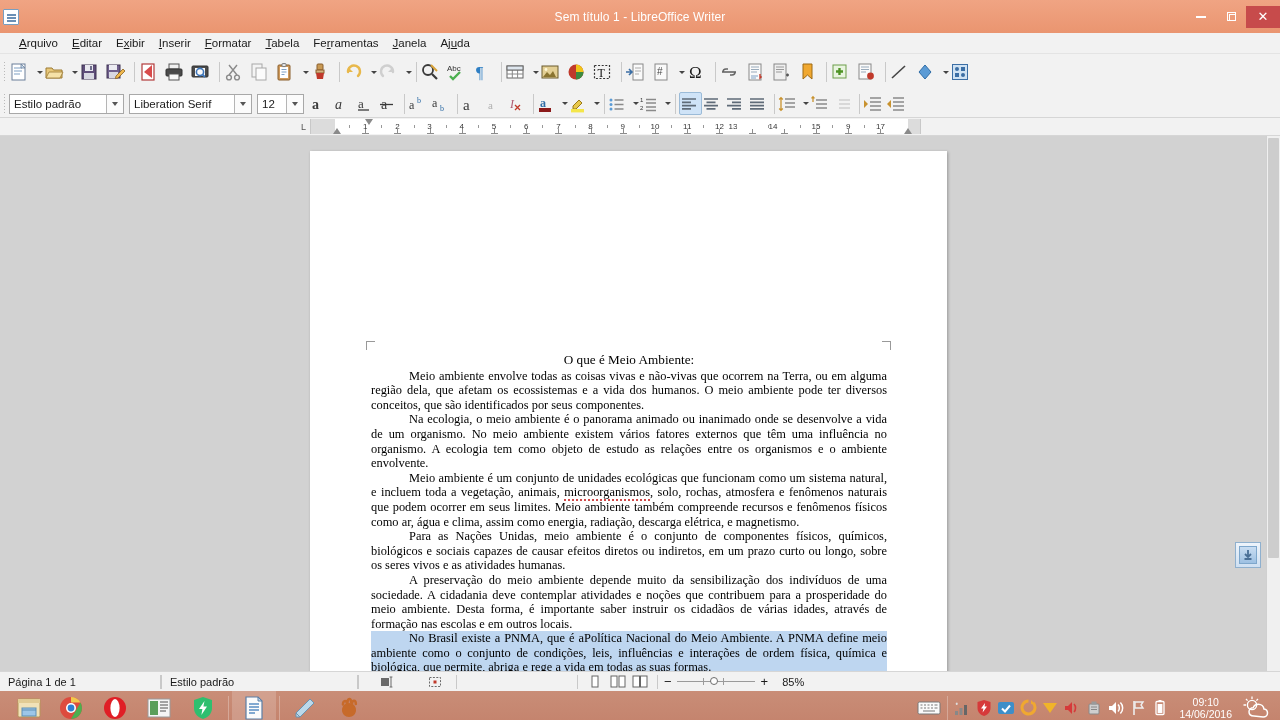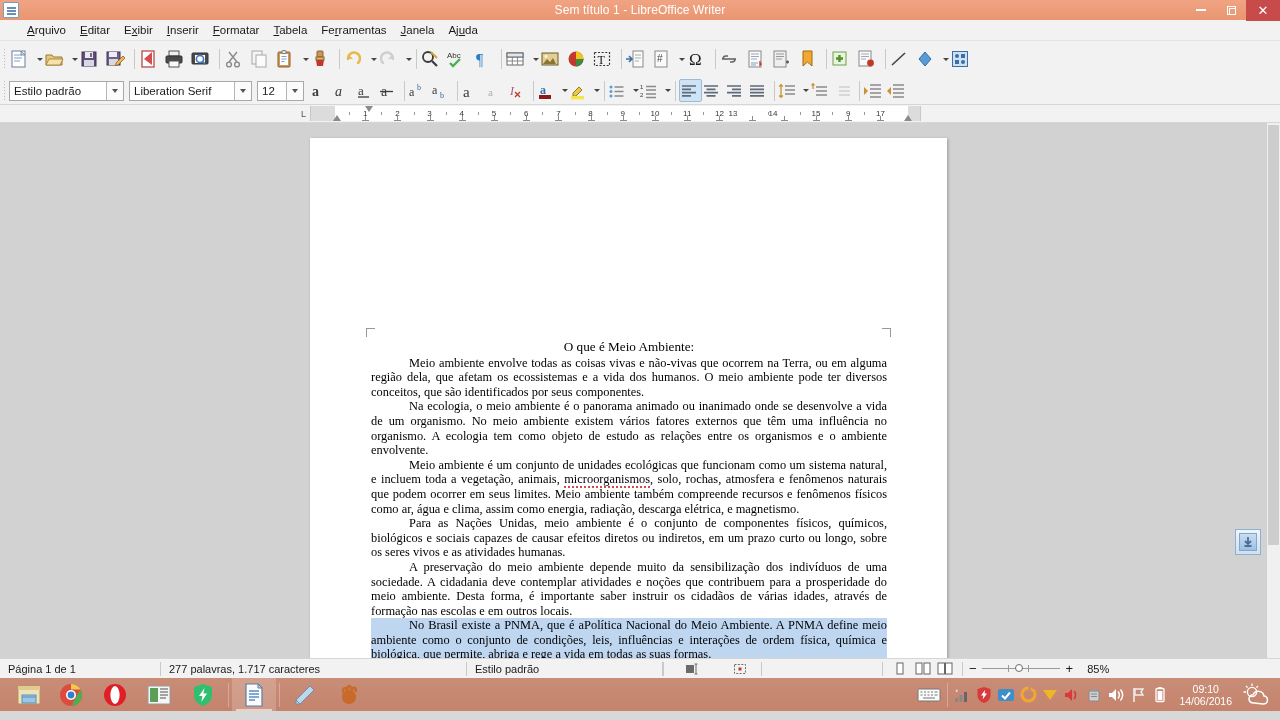--- a/index.html
+++ b/index.html
@@ -5,21 +5,21 @@
   * { box-sizing: border-box; margin: 0; padding: 0; }
   html, body {
     width: 1280px; height: 720px;
     overflow: hidden;
     font-family: "Liberation Sans", sans-serif;
     background: #d8d8d8;
   }
 
   
   .titlebar {
-    height: 20px; width: 100%;
+    height: 33px; width: 100%;
     background: linear-gradient(to bottom, #f0a483, #ea9570);
     display: flex; align-items: center;
     position: relative;
   }
   .titlebar-icon {
     width: 16px; height: 16px; margin-left: 3px;
     background: #fff; border: 1px solid #7a9ec0;
     border-radius: 1px;
     position: relative; flex: 0 0 auto;
   }
@@ -47,21 +47,21 @@
   }
   .win-btn .sq::before {
     content:""; position:absolute; left:1px; top:1px;
     width:5px; height:5px; border:1px solid #fff;
   }
 
   
   .menubar {
     height: 21px; background: #f2f2f2;
     display: flex; align-items: center;
-    padding-left: 20px;
+    padding-left: 12px;
     border-bottom: 1px solid #e4e4e4;
   }
   .menu-item {
     font-size: 11.5px; color: #1a1a1a;
     padding: 2px 7px; cursor: default;
   }
   .menu-item u { text-decoration: underline; }
 
   
   .toolbar {
@@ -806,21 +806,20 @@
   </div>
 
   <div class="vscroll">
     <div class="thumb"></div>
   </div>
 </div>
 
 <div class="statusbar">
   <div class="sb-cell" style="width:160px;text-align:right;">Página 1 de 1</div>
   <span class="sb-div"></span>
-  <div class="sb-cell" style="width:305px;">277 palavras, 1.717 caracteres</div>
   <span class="sb-div"></span>
   <div class="sb-cell" style="width:195px;">Estilo padrão</div>
   <span class="sb-div"></span>
   <span class="sb-div"></span>
   <div class="sb-cell" style="width:55px;justify-content:center;">
     <svg width="14" height="12" viewBox="0 0 14 12">
         <rect x="1" y="2" width="8" height="8" fill="#6a6a6a"></rect>
         <path d="M11 1v10M9.6 1h2.8M9.6 11h2.8" stroke="#6a6a6a" stroke-width="1"></path>
       </svg>
   </div>

